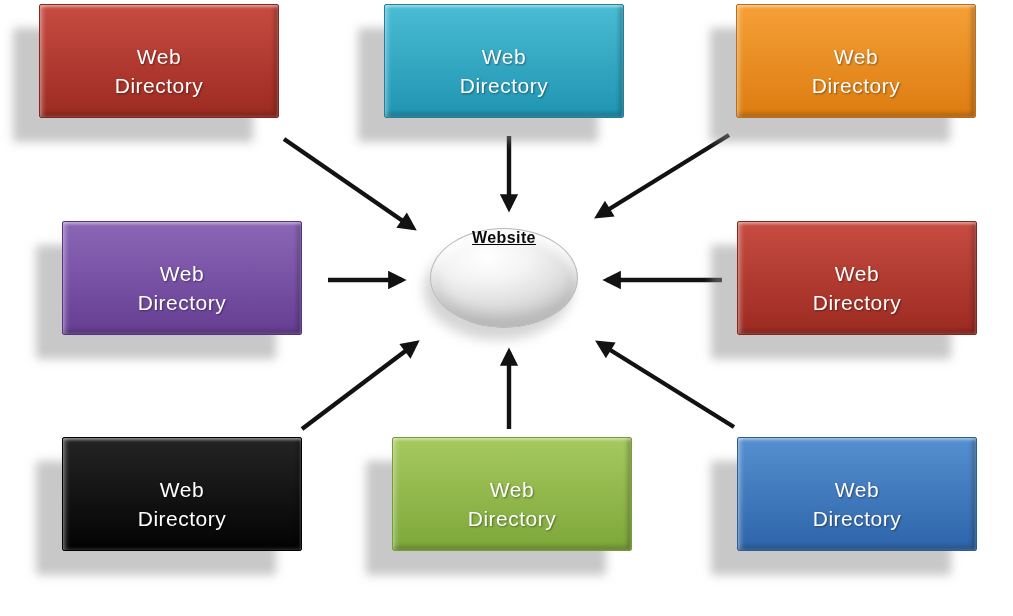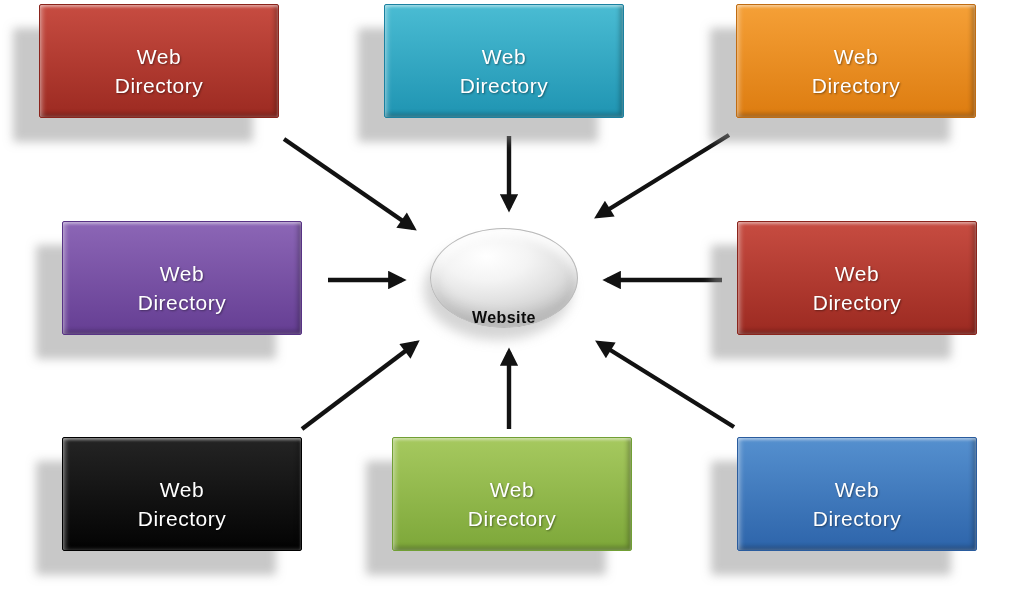--- a/index.html
+++ b/index.html
@@ -53,22 +53,23 @@
   .center-ellipse{
     position:absolute;
     left:430px;top:228px;width:148px;height:100px;
     border-radius:50%;
     background:radial-gradient(ellipse 75% 65% at 38% 28%, #ffffff 0%, #f4f4f4 38%, #e3e3e3 68%, #cccccc 100%);
     border:1px solid #b8b8b8;
     box-shadow:
       -6px 12px 12px rgba(150,150,150,.40),
       inset 0 -10px 14px rgba(0,0,0,.10),
       inset 0 8px 10px rgba(255,255,255,.90);
-    display:flex;align-items:flex-end;justify-content:center;
+    display:flex;align-items:flex-start;justify-content:center;
     box-sizing:border-box;
+    text-decoration:underline;
   }
   .center-label{
     font-weight:bold;
     font-size:16px;
     letter-spacing:.4px;
     color:#0b0b0b;
   }
 </style>
 </head>
 <body>

